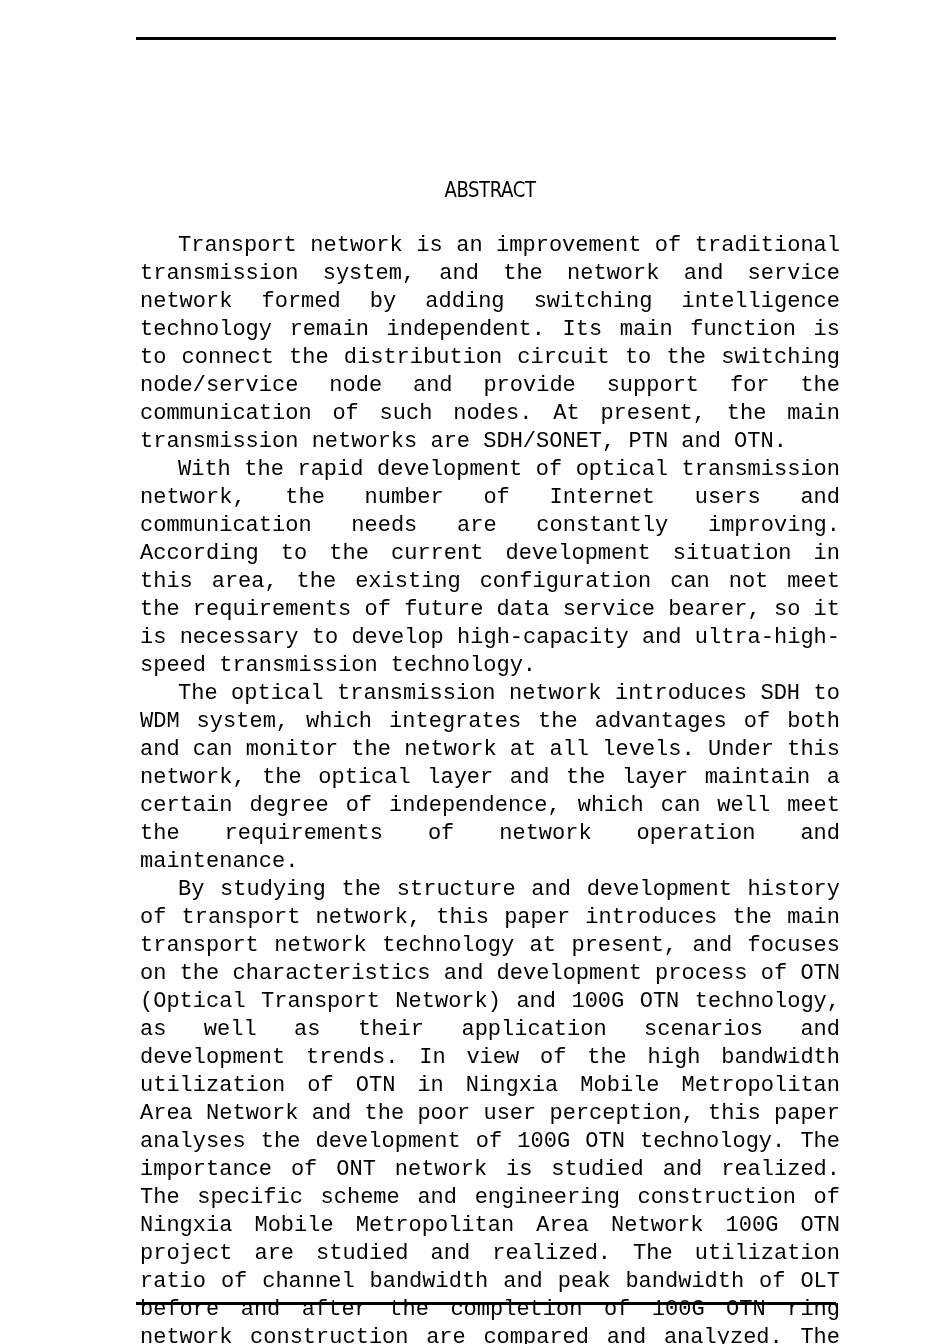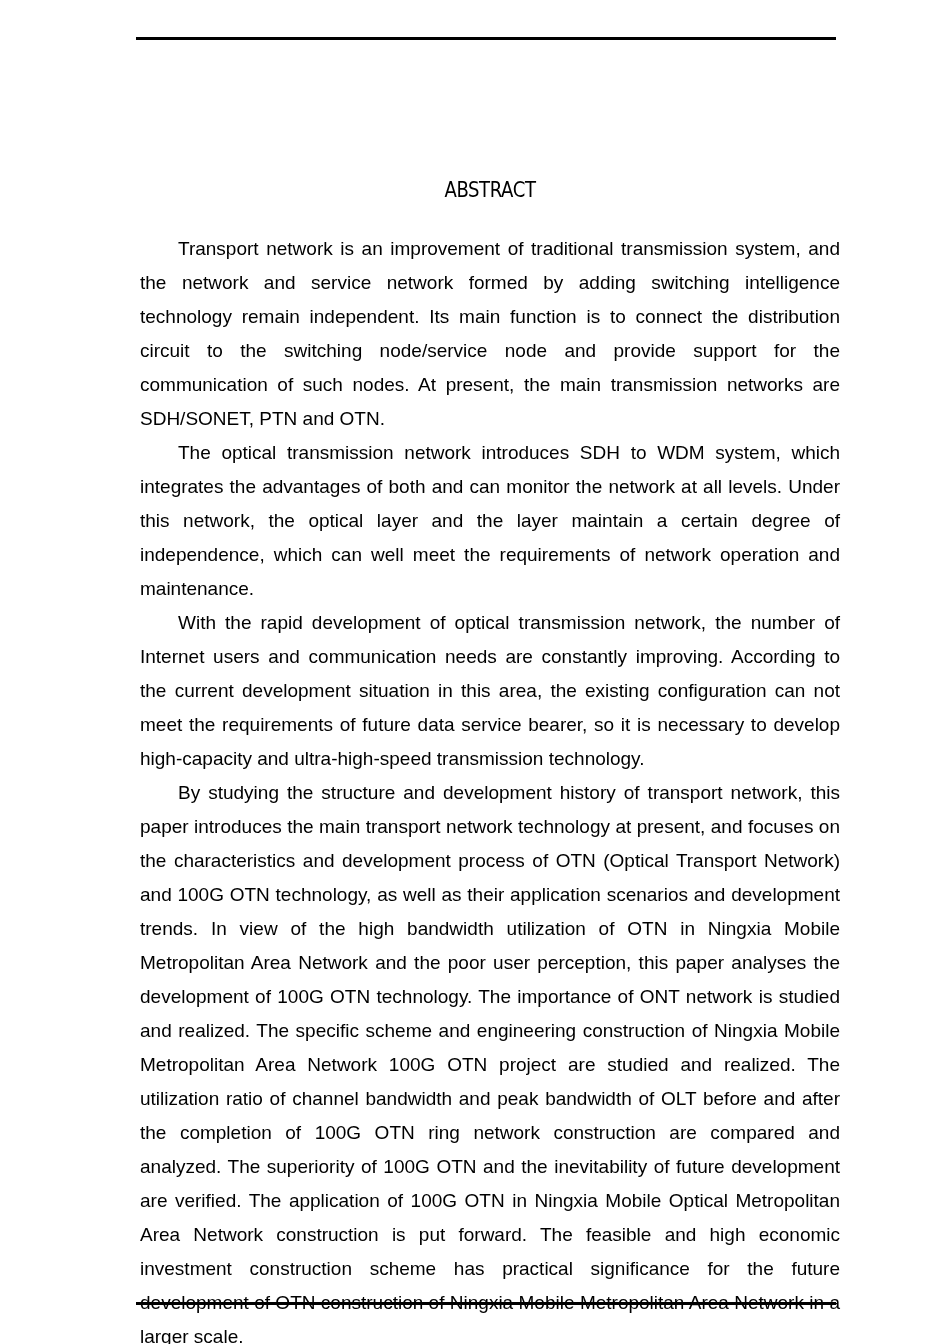--- a/index.html
+++ b/index.html
@@ -33,23 +33,23 @@
       text-align: center;
       font-family: "DejaVu Sans", sans-serif;
       font-size: 21px;
       letter-spacing: -0.5px;
       transform: scaleX(0.86);
       margin: 0 0 22px 0;
       line-height: 40px;
       font-weight: normal;
     }
     .para {
-      font-family: Liberation Sans, sans-serif;
-      font-size: 19px;
-      line-height: 34px;
+      font-family: Liberation Mono, monospace;
+      font-size: 22px;
+      line-height: 28px;
       text-align: justify;
       text-indent: 38px;
       margin: 0;
     }
     .keywords {
       font-family: "Liberation Serif", serif;
       font-size: 18.2px;
       line-height: 27.6px;
       margin: 19px 0 0 0;
     }
@@ -59,20 +59,20 @@
   </style>
 </head>
 <body>
 
 <div class="rule rule-top"></div>
 
 <div class="content">
   <h1 class="title">ABSTRACT</h1>
 
   <p class="para">Transport network is an improvement of traditional transmission system, and the network and service network formed by adding switching intelligence technology remain independent. Its main function is to connect the distribution circuit to the switching node/service node and provide support for the communication of such nodes. At present, the main transmission networks are SDH/SONET, PTN and OTN.</p>
+  <p class="para">With the rapid development of optical transmission network, the number of Internet users and communication needs are constantly improving. According to the current development situation in this area, the existing configuration can not meet the requirements of future data service bearer, so it is necessary to develop high-capacity and ultra-high-speed transmission technology.</p>
   <p class="para">The optical transmission network introduces SDH to WDM system, which integrates the advantages of both and can monitor the network at all levels. Under this network, the optical layer and the layer maintain a certain degree of independence, which can well meet the requirements of network operation and maintenance.</p>
-  <p class="para">With the rapid development of optical transmission network, the number of Internet users and communication needs are constantly improving. According to the current development situation in this area, the existing configuration can not meet the requirements of future data service bearer, so it is necessary to develop high-capacity and ultra-high-speed transmission technology.</p>
   <p class="para">By studying the structure and development history of transport network, this paper introduces the main transport network technology at present, and focuses on the characteristics and development process of OTN (Optical Transport Network) and 100G OTN technology, as well as their application scenarios and development trends. In view of the high bandwidth utilization of OTN in Ningxia Mobile Metropolitan Area Network and the poor user perception, this paper analyses the development of 100G OTN technology. The importance of ONT network is studied and realized. The specific scheme and engineering construction of Ningxia Mobile Metropolitan Area Network 100G OTN project are studied and realized. The utilization ratio of channel bandwidth and peak bandwidth of OLT before and after the completion of 100G OTN ring network construction are compared and analyzed. The superiority of 100G OTN and the inevitability of future development are verified. The application of 100G OTN in Ningxia Mobile Optical Metropolitan Area Network construction is put forward. The feasible and high economic investment construction scheme has practical significance for the future development of OTN construction of Ningxia Mobile Metropolitan Area Network in a larger scale.</p>
 
   <p class="keywords"><span class="kw-label">Network</span><span>: </span><span>Transport Keywords; OTN; Bandwidth; MAN</span></p>
 </div>
 
 <div class="rule rule-bottom"></div>
 
 </body></html>

